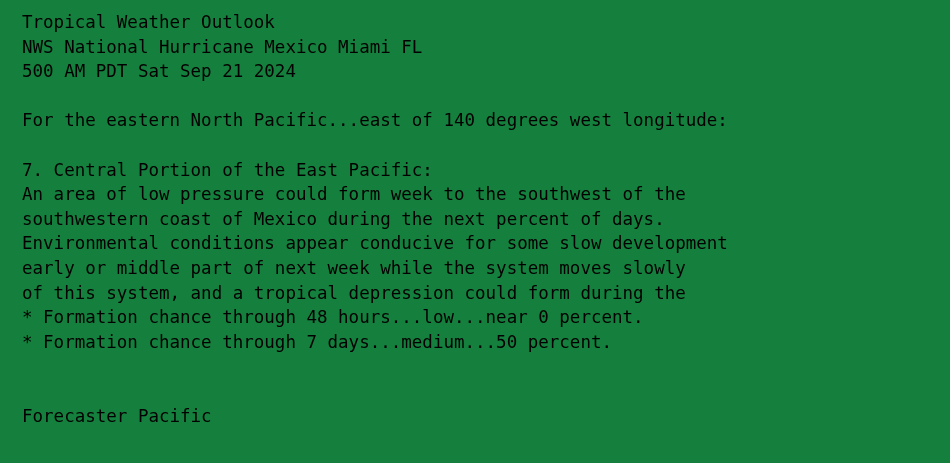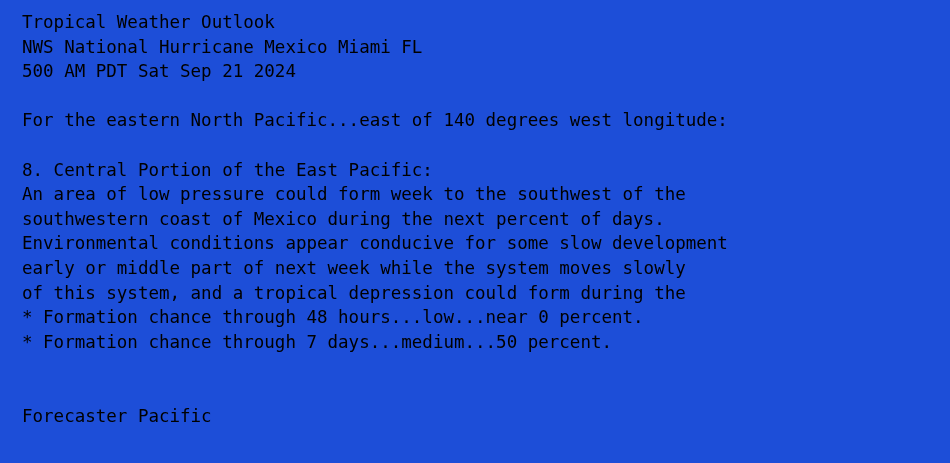--- a/index.html
+++ b/index.html
@@ -11,21 +11,21 @@
     width: 950px;
     height: 463px;
     overflow: hidden;
     font-family: "DejaVu Sans Mono", "Liberation Mono", monospace;
   }
   .document {
     padding: 10px 22px 0 22px;
     box-sizing: border-box;
     width: 950px;
     height: 463px;
-    background: #1d4ed8;
+    background: #15803d;
   }
   .line {
     font-family: "DejaVu Sans Mono", "Liberation Mono", monospace;
     font-size: 17.5px;
     line-height: 24.6px;
     color: #000000;
     white-space: pre;
     letter-spacing: 0px;
     min-height: 24.6px;
   }
@@ -36,21 +36,21 @@
 </head>
 <body>
 
 <div class="document">
   <div class="line">Tropical Weather Outlook</div>
   <div class="line">NWS National Hurricane Mexico Miami FL</div>
   <div class="line">500 AM PDT Sat Sep 21 2024</div>
   <div class="line blank"></div>
   <div class="line">For the eastern North Pacific...east of 140 degrees west longitude:</div>
   <div class="line blank"></div>
-  <div class="line">8. Central Portion of the East Pacific:</div>
+  <div class="line">7. Central Portion of the East Pacific:</div>
   <div class="line">An area of low pressure could form week to the southwest of the</div>
   <div class="line">southwestern coast of Mexico during the next percent of days.</div>
   <div class="line">Environmental conditions appear conducive for some slow development</div>
   <div class="line">early or middle part of next week while the system moves slowly</div>
   <div class="line">of this system, and a tropical depression could form during the</div>
   <div class="line">* Formation chance through 48 hours...low...near 0 percent.</div>
   <div class="line">* Formation chance through 7 days...medium...50 percent.</div>
   <div class="line blank"></div>
   <div class="line blank"></div>
   <div class="line">Forecaster Pacific</div>

